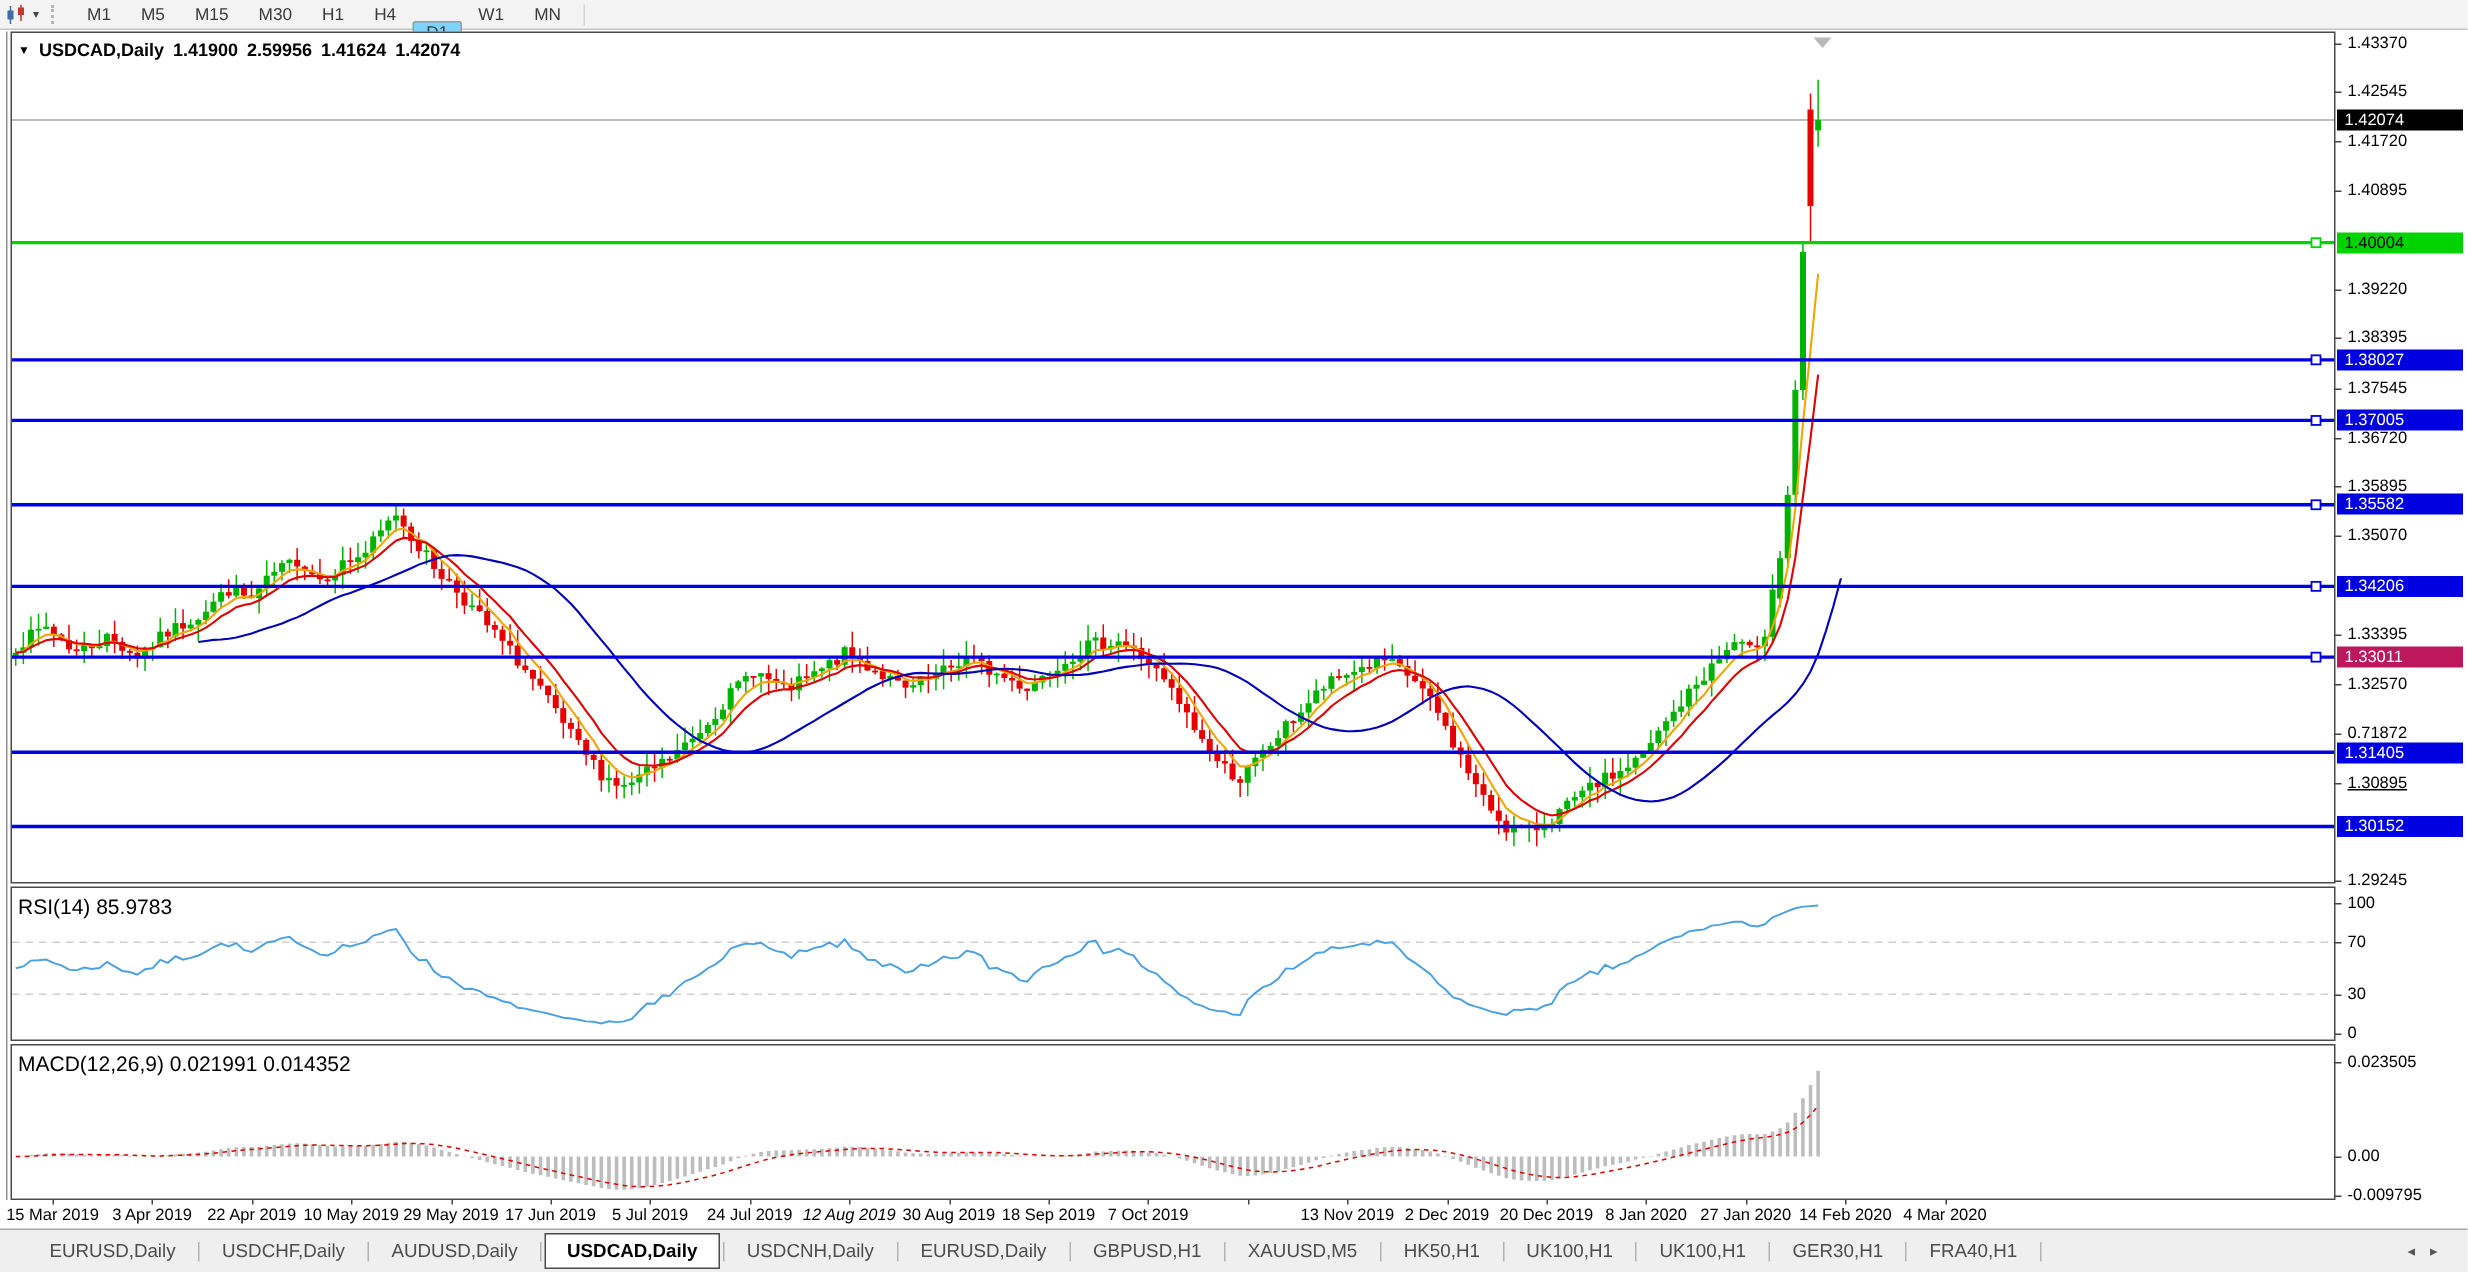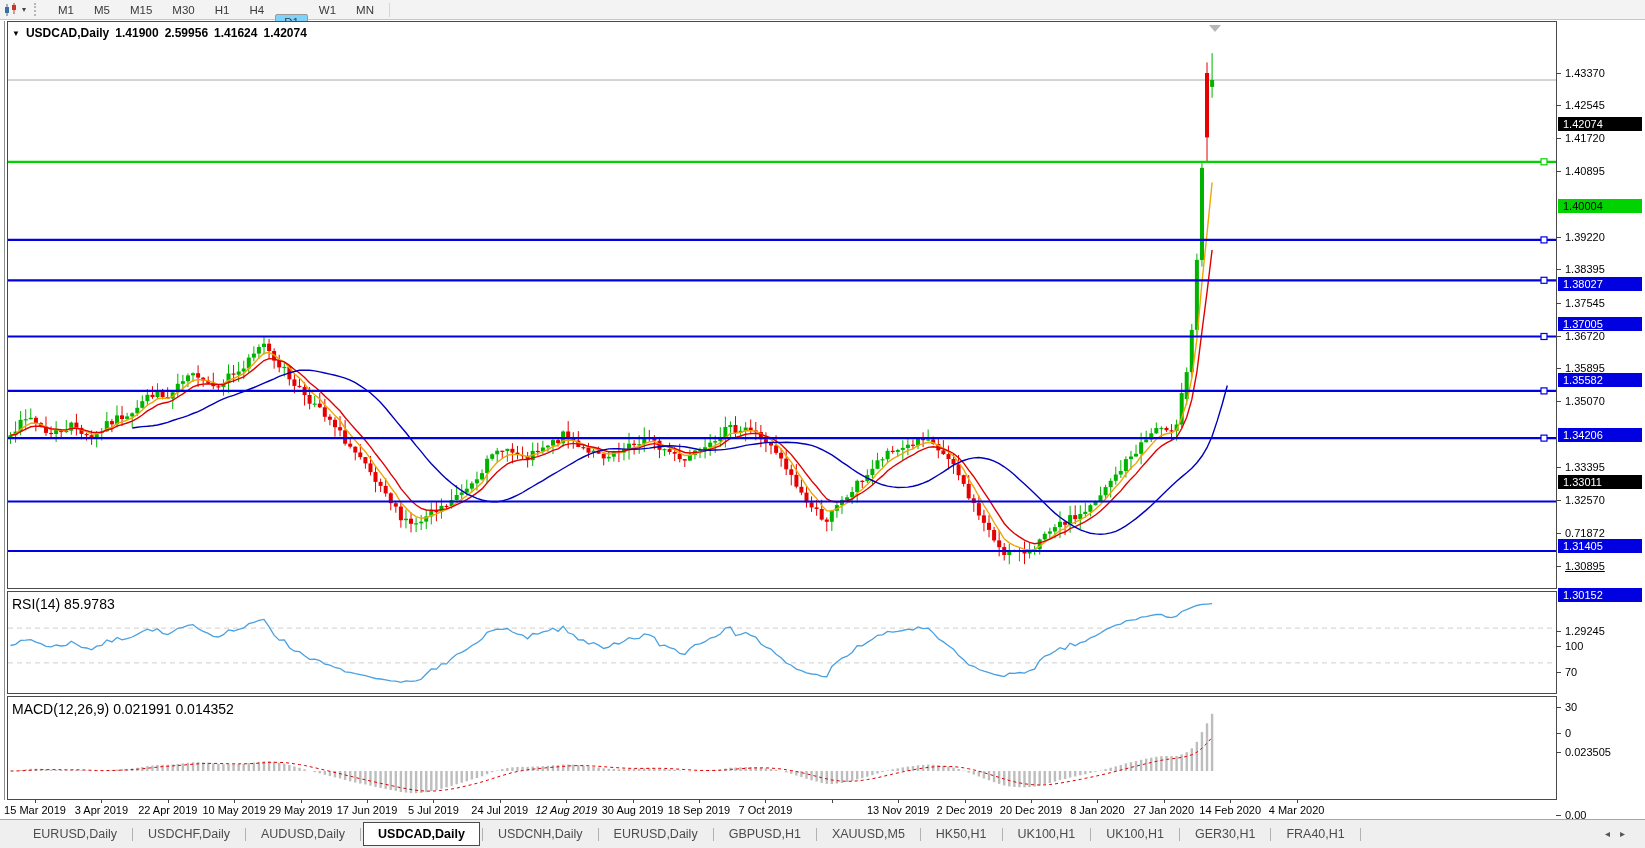--- a/index.html
+++ b/index.html
@@ -21,21 +21,21 @@
   .macd-panel{top:696px;height:104px;}
   .panel svg{position:absolute;left:0;top:0;}
   .frame-edge{position:absolute;left:4px;top:21px;width:1px;height:779px;background:#909090;}
   .chart-title{position:absolute;left:12px;top:26px;font-size:12px;font-weight:bold;color:#000;z-index:5;display:flex;align-items:center;}
   .chart-title .tri{font-size:8px;margin-right:6px;}
   .chart-title span{margin-right:6px;}
   .ind-label{position:absolute;left:12px;font-size:14px;color:#000;z-index:5;}
   .rsi-label{top:596px;}
   .macd-label{top:701px;}
   
-  .axis-col{position:absolute;left:1556px;top:21px;width:84px;height:779px;margin-top:44px;}
+  .axis-col{position:absolute;left:1556px;top:21px;width:84px;height:779px;}
   .axis-tick{position:absolute;left:0;width:5px;height:1px;background:#444;}
   .axis-lab{position:absolute;left:9px;transform:translateY(-50%);font-size:11px;color:#000;white-space:nowrap;}
   .axis-badge{position:absolute;left:2px;width:84px;height:14px;line-height:14px;font-size:11px;
               padding-left:5px;box-sizing:border-box;white-space:nowrap;}
   
   .date-row{position:absolute;left:6px;top:800px;width:1550px;height:19px;}
   .date-lab{position:absolute;top:4px;transform:translateX(-50%);font-size:11px;color:#000;white-space:nowrap;}
   .date-tick{position:absolute;top:0;width:1px;height:3px;background:#444;}
   
   .tabbar{position:absolute;left:0;top:819px;width:1645px;height:29px;background:#efefef;
@@ -863,24 +863,24 @@
     <div class="axis-tick" style="top: 434.503px;"></div>
     <div class="axis-lab" style="top: 434.503px;">1.32570</div>
     <div class="axis-tick" style="top: 468.087px;"></div>
     <div class="axis-lab" style="top: 468.087px;">0.71872</div>
     <div class="axis-tick" style="top: 500.682px;"></div>
     <div class="axis-lab" style="top: 500.682px; text-decoration: underline;">1.30895</div>
     <div class="axis-tick" style="top: 565.874px;"></div>
     <div class="axis-lab" style="top: 565.874px;">1.29245</div>
     <div class="axis-badge" style="top: 133.786px; background: rgb(0, 211, 0); color: rgb(0, 0, 0);">1.40004</div>
     <div class="axis-badge" style="top: 211.897px; background: rgb(0, 0, 224); color: rgb(255, 255, 255);">1.38027</div>
-    <div class="axis-badge" style="top: 252.276px; background: rgb(0, 0, 224); color: rgb(255, 255, 255); text-decoration: underline;">1.37005</div>
+    <div class="axis-badge" style="top: 252.276px; background: rgb(0, 0, 224); color: rgb(255, 255, 255);">1.37005</div>
     <div class="axis-badge" style="top: 308.499px; background: rgb(0, 0, 224); color: rgb(255, 255, 255);">1.35582</div>
     <div class="axis-badge" style="top: 362.865px; background: rgb(0, 0, 224); color: rgb(255, 255, 255);">1.34206</div>
-    <div class="axis-badge" style="top: 410.079px; background: #000000; color: rgb(255, 255, 255);">1.33011</div>
+    <div class="axis-badge" style="top: 410.079px; background: #be185d; color: rgb(255, 255, 255);">1.33011</div>
     <div class="axis-badge" style="top: 473.532px; background: rgb(0, 0, 224); color: rgb(255, 255, 255);">1.31405</div>
     <div class="axis-badge" style="top: 523.038px; background: rgb(0, 0, 224); color: rgb(255, 255, 255);">1.30152</div>
     <div class="axis-badge" style="top: 52px; background: rgb(0, 0, 0); color: rgb(255, 255, 255);">1.42074</div>
     <div class="axis-tick" style="top: 581px;"></div>
     <div class="axis-lab" style="top: 581px;">100</div>
     <div class="axis-tick" style="top: 607.1px;"></div>
     <div class="axis-lab" style="top: 607.1px;">70</div>
     <div class="axis-tick" style="top: 641.9px;"></div>
     <div class="axis-lab" style="top: 641.9px;">30</div>
     <div class="axis-tick" style="top: 668px;"></div>

